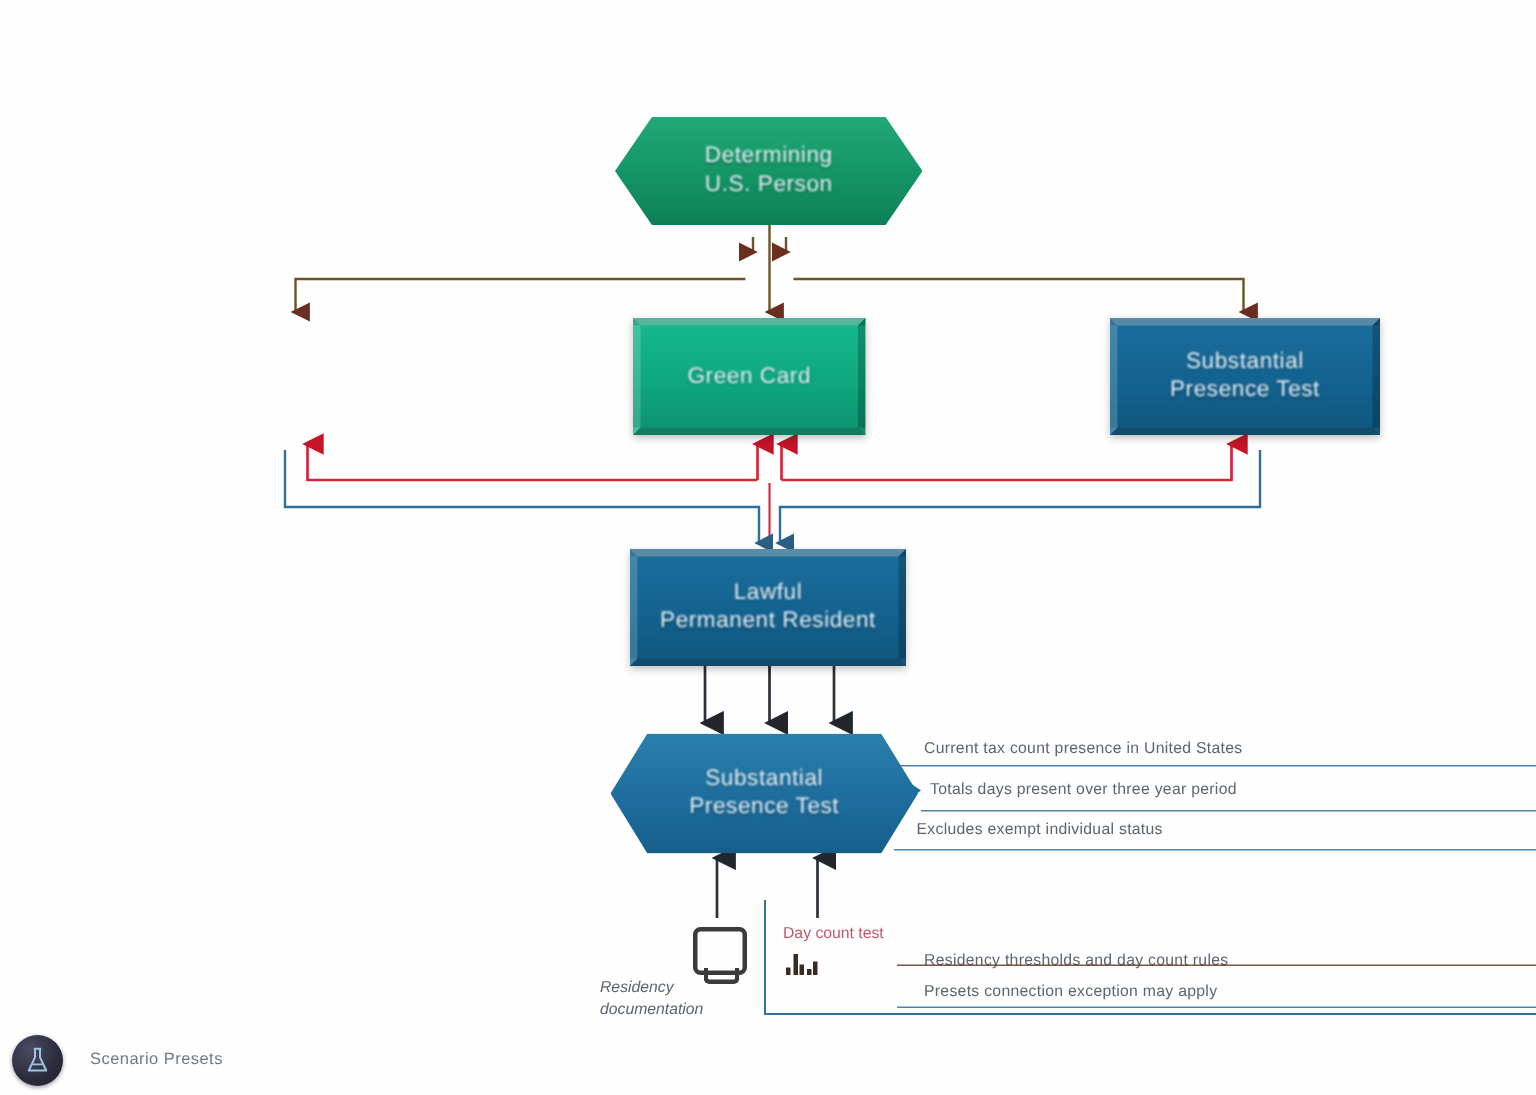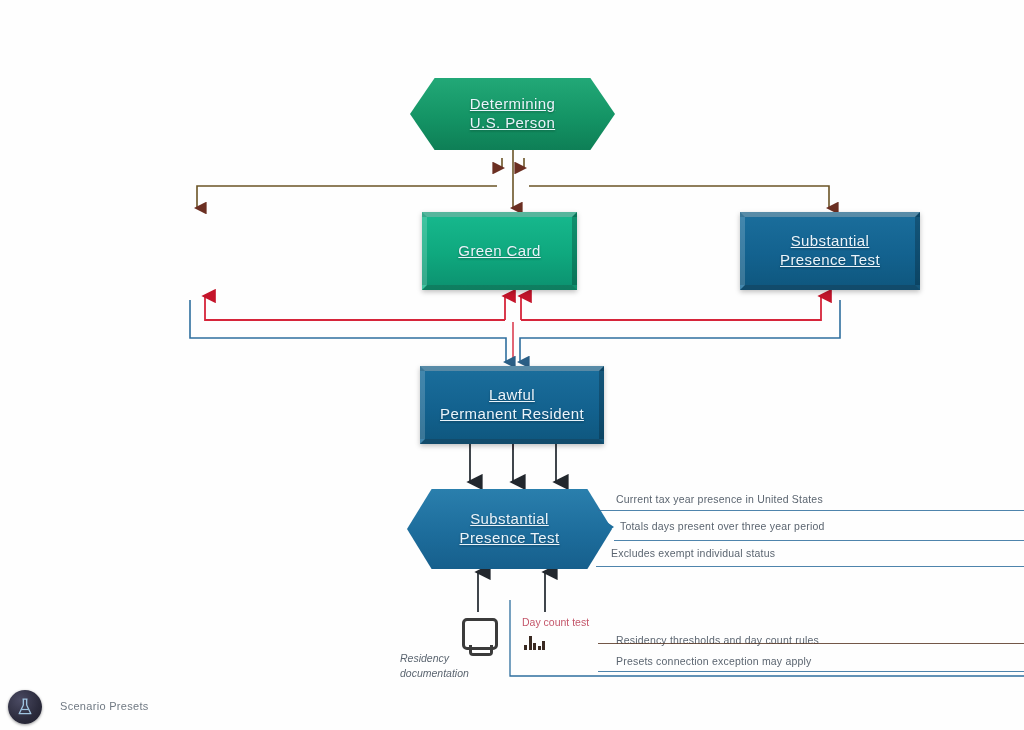--- a/index.html
+++ b/index.html
@@ -14,21 +14,20 @@
   
   .node{
     position:absolute;
     display:flex;align-items:center;justify-content:center;
     text-align:center;
     color:#eaf4fb;
     letter-spacing:.4px;
     line-height:1.25;
     text-shadow:0 1px 2px rgba(0,0,0,.35);
     box-sizing:border-box;
-    text-decoration:underline;
   }
   .node .lbl{padding:0 10px;font-size:15px;}
 
   
   .box{
     border-top:5px solid rgba(255,255,255,.30);
     border-left:5px solid rgba(255,255,255,.18);
     border-right:5px solid rgba(0,0,0,.22);
     border-bottom:5px solid rgba(0,0,0,.30);
     box-shadow:0 2px 5px rgba(0,0,0,.25);
@@ -182,21 +181,21 @@
     </div>
   </div>
 
   <div class="node hex hex-blue" style="left:407px;top:489px;width:205px;height:80px;">
     <div class="lbl soft">
       <div>Substantial</div>
       <div>Presence Test</div>
     </div>
   </div>
 
-  <div class="ann" style="left:616px;top:493px;">Current tax year presence in United States</div>
+  <div class="ann" style="left:616px;top:493px;">Current tax count presence in United States</div>
   <div class="rule" style="left:598px;top:510px;width:426px;"></div>
 
   <div class="ann" style="left:620px;top:520px;">Totals days present over three year period</div>
   <div class="rule" style="left:614px;top:540px;width:410px;"></div>
 
   <div class="ann" style="left:611px;top:547px;">Excludes exempt individual status</div>
   <div class="rule" style="left:596px;top:566px;width:428px;"></div>
 
   <div class="ann" style="left:616px;top:634px;">Residency thresholds and day count rules</div>
   <div class="rule brown" style="left:598px;top:643px;width:426px;"></div>

